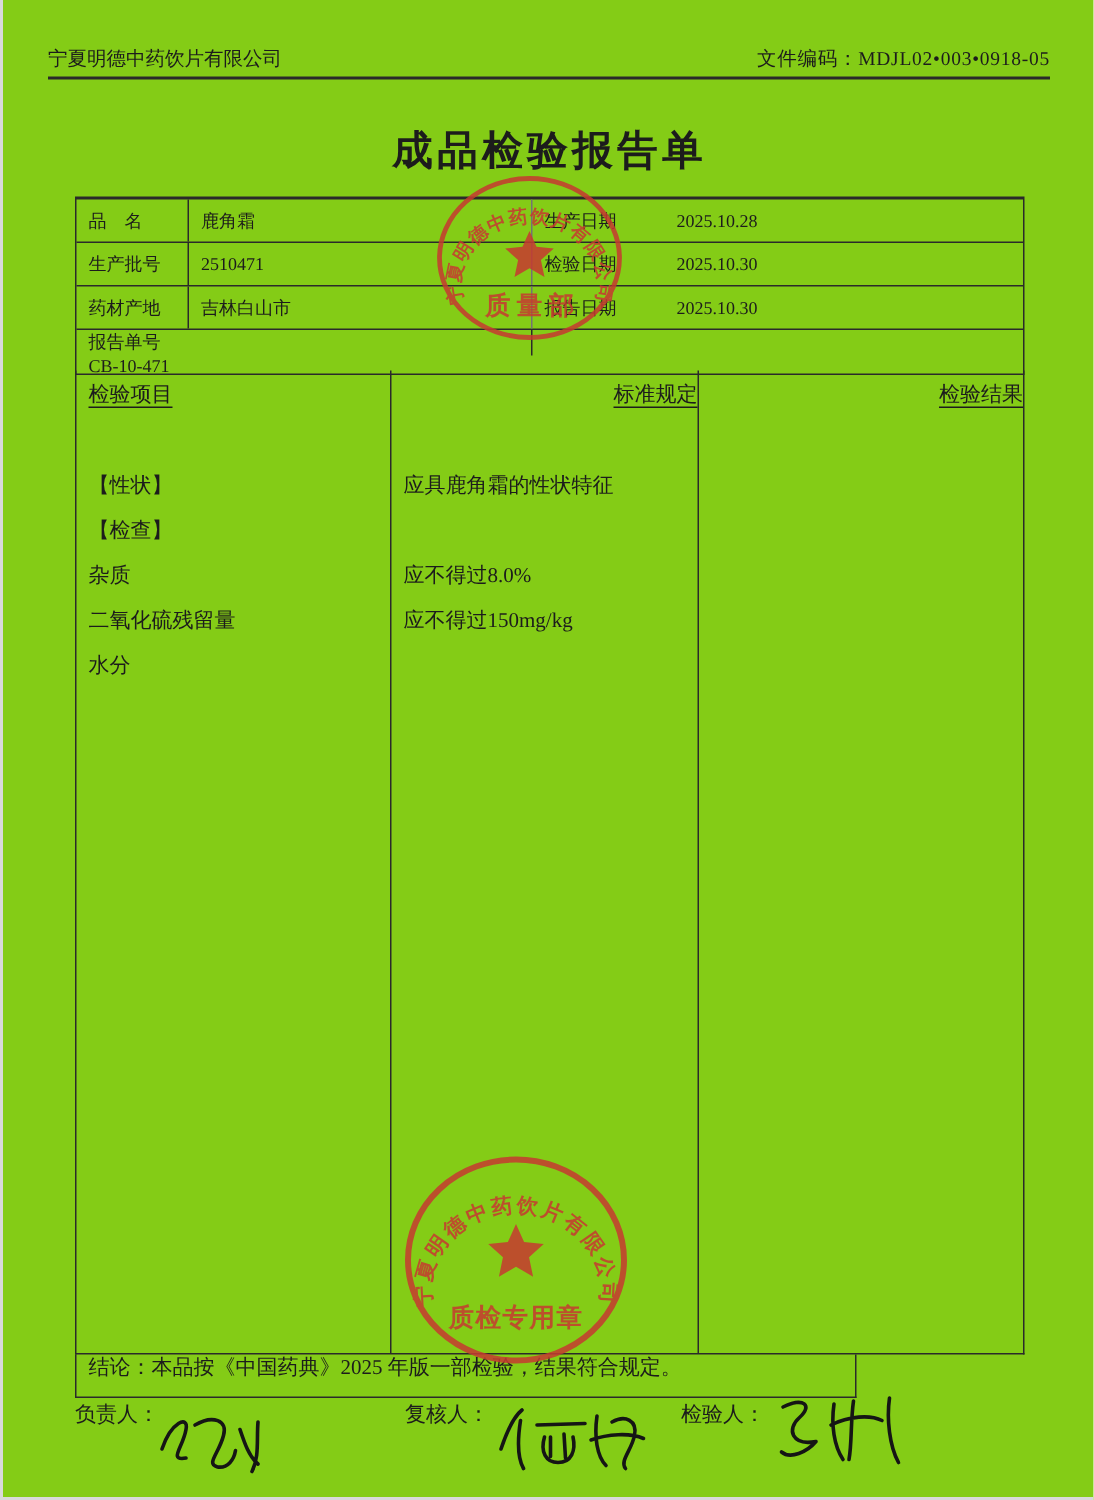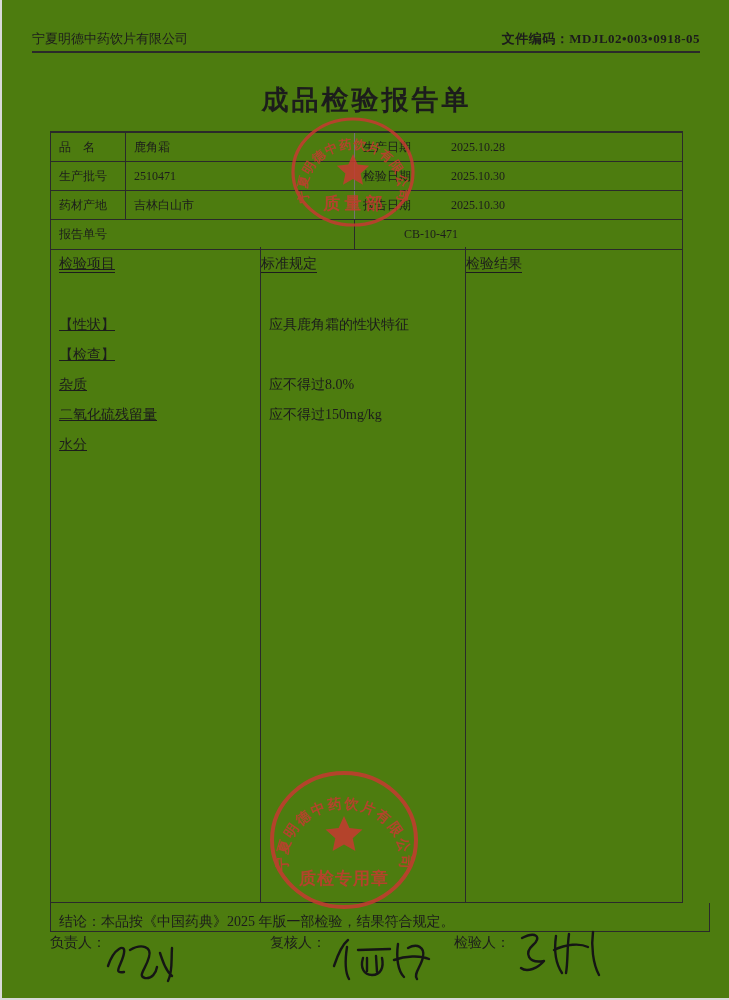--- a/index.html
+++ b/index.html
@@ -1,56 +1,56 @@
 <!DOCTYPE html>
 <html><head>
 <meta charset="utf-8">
 <style>
   html,body{margin:0;padding:0;background:#ffffff;}
   .page{
-    position:relative;width:729px;height:1000px;background:#4d7c0f;overflow:hidden;
+    position:relative;width:729px;height:1000px;background:#84cc16;overflow:hidden;
     font-family:"Liberation Serif","DejaVu Serif",serif;color:#1c1c1c;
     border-left:2px solid #d9d9d9;border-bottom:2px solid #d9d9d9;box-sizing:border-box;
   }
   
   .doc-header{position:absolute;left:30px;top:26px;width:668px;height:22px;
     border-bottom:2px solid #2a2a2a;font-size:13px;display:flex;justify-content:space-between;align-items:flex-end;padding-bottom:3px;}
-  .doc-code{letter-spacing:0.5px;font-weight:bold;}
+  .doc-code{letter-spacing:0.5px;}
   
   .report-title{position:absolute;left:0;top:82px;width:729px;text-align:center;
     font-size:27px;font-weight:bold;letter-spacing:3px;}
   
   .info-table{position:absolute;left:48px;top:131px;width:633px;box-sizing:border-box;
     border:1px solid #2a2a2a;border-top:2px solid #2a2a2a;font-size:12px;}
   .irow{display:flex;height:29px;border-bottom:1px solid #2a2a2a;box-sizing:border-box;}
-  .irow:last-child{border-bottom:none;}
+  .irow:last-child{border-bottom:none;flex-direction:column;}
   .icell{box-sizing:border-box;display:flex;align-items:center;padding-left:8px;white-space:pre;}
   .c-label{width:75px;border-right:1px solid #2a2a2a;}
   .c-value{width:229px;border-right:1px solid #737373;}
   .c-combo{flex:1;}
   .c-combo .cvalue{position:absolute;left:96px;}
   .c-combo{position:relative;align-items:center;}
   .c-wide{width:304px;border-right:1px solid #2a2a2a;}
-  .c-wval{flex:1;margin-left:41px;}
+  .c-wval{flex:1;}
   
   .insp-table{position:absolute;left:48px;top:247px;width:633px;height:656px;box-sizing:border-box;
     border:1px solid #2a2a2a;border-top:none;display:flex;font-size:14px;}
   .insp-col{box-sizing:border-box;padding-top:7px;}
-  .col-item{width:210px;border-right:1px solid #2a2a2a;padding-left:8px;text-decoration:underline;}
+  .col-item{width:210px;border-right:1px solid #2a2a2a;padding-left:8px;}
   .col-std{width:205px;border-right:1px solid #2a2a2a;}
   .col-res{flex:1;}
   .insp-head{height:20px;line-height:20px;}
-  .col-std .insp-head,.col-res .insp-head{text-align:left;}
+  .col-std .insp-head,.col-res .insp-head{text-align:right;}
   .insp-head span{text-decoration:underline;text-underline-offset:4px;}
   .insp-lines{margin-top:36px;}
   .col-std .insp-lines,.col-res .insp-lines{padding-left:8px;}
   .iline{height:30px;line-height:30px;white-space:pre;}
   
-  .conclusion-row{position:absolute;left:48px;top:903px;width:660px;height:29px;box-sizing:border-box;
-    border:1px solid #2a2a2a;border-top:none;display:flex;align-items:flex-end;padding-left:8px;font-size:14px;}
+  .conclusion-row{position:absolute;left:48px;top:903px;width:521px;height:29px;box-sizing:border-box;
+    border:1px solid #2a2a2a;border-top:none;display:flex;align-items:flex-start;padding-left:8px;font-size:14px;}
   
   .sign-label{position:absolute;top:934px;font-size:14px;}
   .lab-resp{left:48px;} .lab-rev{left:268px;} .lab-insp{left:452px;}
   .sig-svg{position:absolute;}
   .sig-svg path{fill:none;stroke:#151515;stroke-width:2.4;stroke-linecap:round;stroke-linejoin:round;}
   
   .stamp{position:absolute;opacity:0.85;}
   .stamp text{font-family:"Liberation Serif","DejaVu Serif",serif;font-weight:bold;}
 </style>
 </head>

